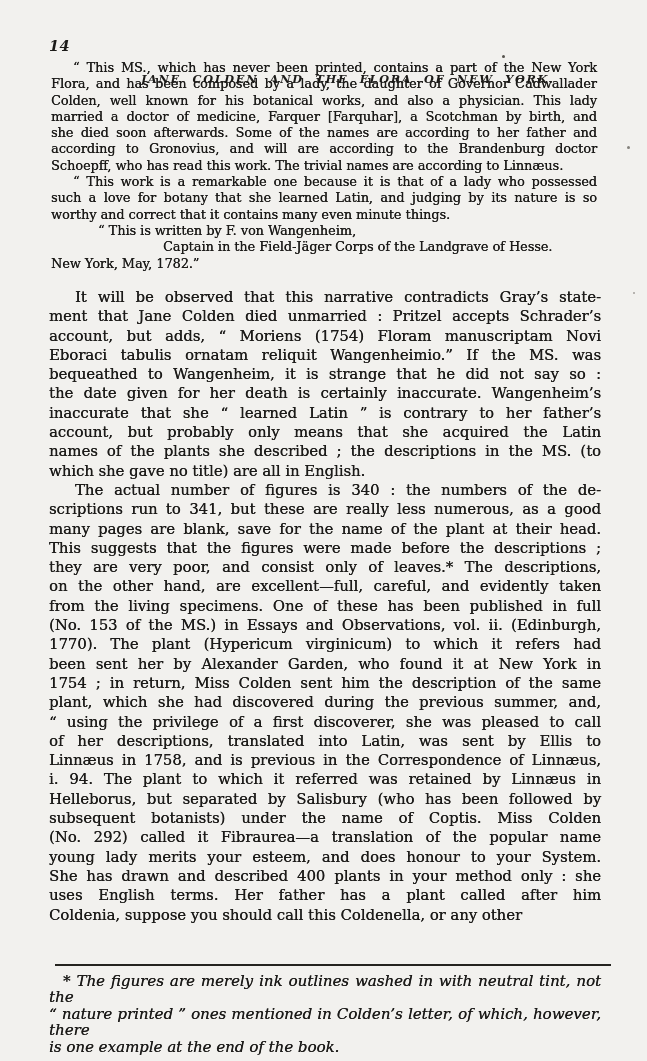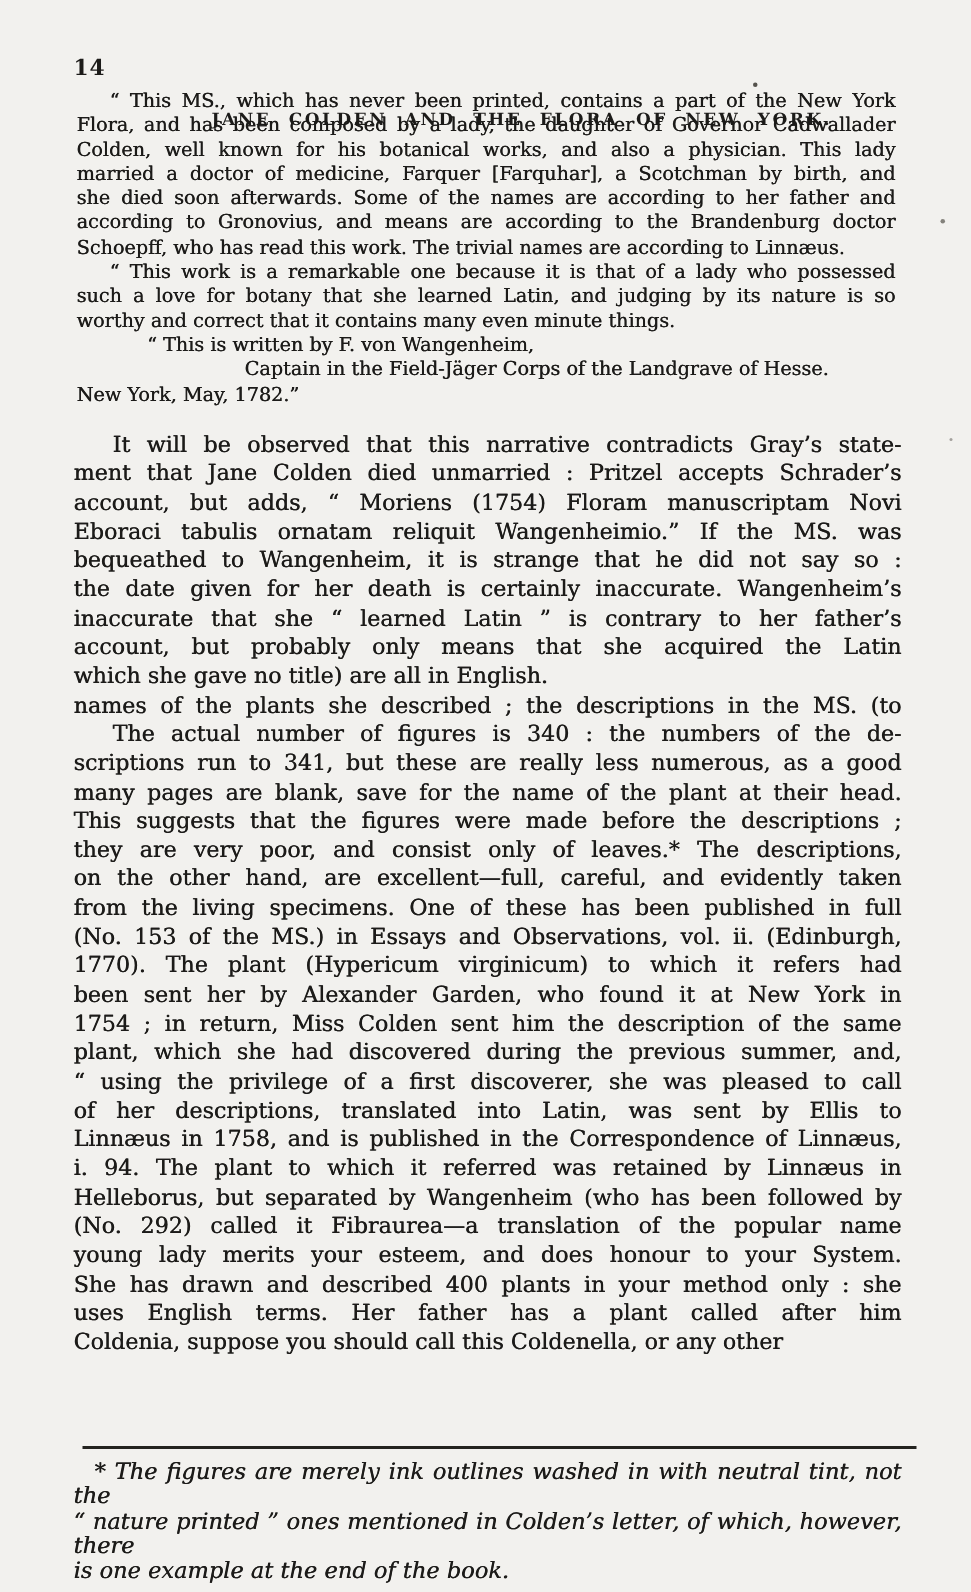--- a/index.html
+++ b/index.html
@@ -4,21 +4,21 @@
 <style>
   html,body{margin:0;padding:0;}
   body{
     width:647px;height:1061px;position:relative;overflow:hidden;
     background:#f2f1ee;
     font-family:"DejaVu Serif","Liberation Serif",serif;
     color:#1c1b19;
   }
   .scan-page{position:absolute;inset:0;}
   
-  .header{position:absolute;top:37px;left:49px;right:35px;height:20px;}
+  .header{position:absolute;top:37px;left:49px;right:35px;height:20px;font-style:italic;}
   .pagenum{position:absolute;left:0;top:0;font-size:14.5px;font-weight:bold;letter-spacing:.5px;}
   .running-title{
     position:absolute;left:92px;top:3px;
     font-size:11.3px;font-weight:bold;letter-spacing:1.7px;word-spacing:6px;white-space:nowrap;margin-top:32px;
   }
   
   .section{position:absolute;left:49px;width:552px;}
   .quote{top:60px;left:51px;width:546px;font-size:12.8px;line-height:16.3px;}
   .bodytext{top:287px;font-size:14.8px;line-height:19.3px;}
   .footnote{top:973px;font-size:15px;line-height:16.4px;font-style:italic;}
@@ -50,21 +50,21 @@
     <div class="running-title">JANE COLDEN AND THE FLORA OF NEW YORK.</div>
   </div>
 
   <div class="section quote">
       <div class="para p-indent">
         <div class="line j"><span>“ This MS., which has never been printed, contains a part of the New York</span></div>
         <div class="line j"><span>Flora, and has been composed by a lady, the daughter of Governor Cadwallader</span></div>
         <div class="line j"><span>Colden, well known for his botanical works, and also a physician.  This lady</span></div>
         <div class="line j"><span>married a doctor of medicine, Farquer [Farquhar], a Scotchman by birth, and</span></div>
         <div class="line j"><span>she died soon afterwards.  Some of the names are according to her father and</span></div>
-        <div class="line j"><span>according to Gronovius, and means are according to the Brandenburg doctor</span></div>
+        <div class="line j"><span>according to Gronovius, and will are according to the Brandenburg doctor</span></div>
         <div class="line"><span>Schoepff, who has read this work.  The trivial names are according to Linnæus.</span></div>
       </div>
       <div class="para p-indent">
         <div class="line j"><span>“ This work is a remarkable one because it is that of a lady who possessed</span></div>
         <div class="line j"><span>such a love for botany that she learned Latin, and judging by its nature is so</span></div>
         <div class="line"><span>worthy and correct that it contains many even minute things.</span></div>
       </div>
       <div class="para sig1">
         <div class="line"><span>“ This is written by F. von Wangenheim,</span></div>
       </div>
@@ -79,41 +79,42 @@
   <div class="section bodytext">
       <div class="para p-indent">
         <div class="line j"><span>It will be observed that this narrative contradicts Gray’s state-</span></div>
         <div class="line j"><span>ment that Jane Colden died unmarried : Pritzel accepts Schrader’s</span></div>
         <div class="line j"><span>account, but adds, “ Moriens (1754) Floram manuscriptam Novi</span></div>
         <div class="line j"><span>Eboraci tabulis ornatam reliquit Wangenheimio.”  If the MS. was</span></div>
         <div class="line j"><span>bequeathed to Wangenheim, it is strange that he did not say so :</span></div>
         <div class="line j"><span>the date given for her death is certainly inaccurate.  Wangenheim’s</span></div>
         <div class="line j"><span>inaccurate that she “ learned Latin ” is contrary to her father’s</span></div>
         <div class="line j"><span>account, but probably only means that she acquired the Latin</span></div>
+        <div class="line j"><span>names of the plants she described ; the descriptions in the MS. (to</span></div>
         <div class="line"><span>which she gave no title) are all in English.</span></div>
-        <div class="line j"><span>names of the plants she described ; the descriptions in the MS. (to</span></div>
       </div>
       <div class="para p-indent">
         <div class="line j"><span>The actual number of figures is 340 : the numbers of the de-</span></div>
         <div class="line j"><span>scriptions run to 341, but these are really less numerous, as a good</span></div>
         <div class="line j"><span>many pages are blank, save for the name of the plant at their head.</span></div>
         <div class="line j"><span>This suggests that the figures were made before the descriptions ;</span></div>
         <div class="line j"><span>they are very poor, and consist only of leaves.*   The descriptions,</span></div>
         <div class="line j"><span>on the other hand, are excellent—full, careful, and evidently taken</span></div>
         <div class="line j"><span>from the living specimens.  One of these has been published in full</span></div>
         <div class="line j"><span>(No. 153 of the MS.) in </span><span class="it">Essays and Observations</span><span>, vol. ii. (Edinburgh,</span></div>
         <div class="line j"><span>1770).  The plant (</span><span class="it">Hypericum virginicum</span><span>) to which it refers had</span></div>
         <div class="line j"><span>been sent her by Alexander Garden, who found it at New York in</span></div>
         <div class="line j"><span>1754 ; in return, Miss Colden sent him the description of the same</span></div>
         <div class="line j"><span>plant, which she had discovered during the previous summer, and,</span></div>
         <div class="line j"><span>“ using the privilege of a first discoverer, she was pleased to call</span></div>
         <div class="line j"><span>of her descriptions, translated into Latin, was sent by Ellis to</span></div>
-        <div class="line j"><span>Linnæus in 1758, and is published in the </span><span class="it">Correspondence of Linnæus</span><span>,</span></div>
+        <div class="line j"><span>Linnæus in 1758, and is previous in the </span><span class="it">Correspondence of Linnæus</span><span>,</span></div>
         <div class="line j"><span>i. 94.  The plant to which it referred was retained by Linnæus in</span></div>
-        <div class="line j"><span class="it">Helleborus</span><span>, but separated by Wangenheim (who has been followed by</span></div>
+        <div class="line j"><span class="it">Helleborus</span><span>, but separated by Salisbury (who has been followed by</span></div>
+        <div class="line j"><span>subsequent botanists) under the name of </span><span class="it">Coptis</span><span>.  Miss Colden</span></div>
         <div class="line j"><span>(No. 292) called it </span><span class="it">Fibraurea</span><span>—a translation of the popular name</span></div>
         <div class="line j"><span>young lady merits your esteem, and does honour to your System.</span></div>
         <div class="line j"><span>She has drawn and described 400 plants in your method only : she</span></div>
         <div class="line j"><span>uses English terms.  Her father has a plant called after him</span></div>
         <div class="line"><span class="it">Coldenia</span><span>, suppose you should call this </span><span class="it">Coldenella</span><span>, or any other</span></div>
       </div>
     </div>
 
   <div class="footnote-rule"></div>
 

